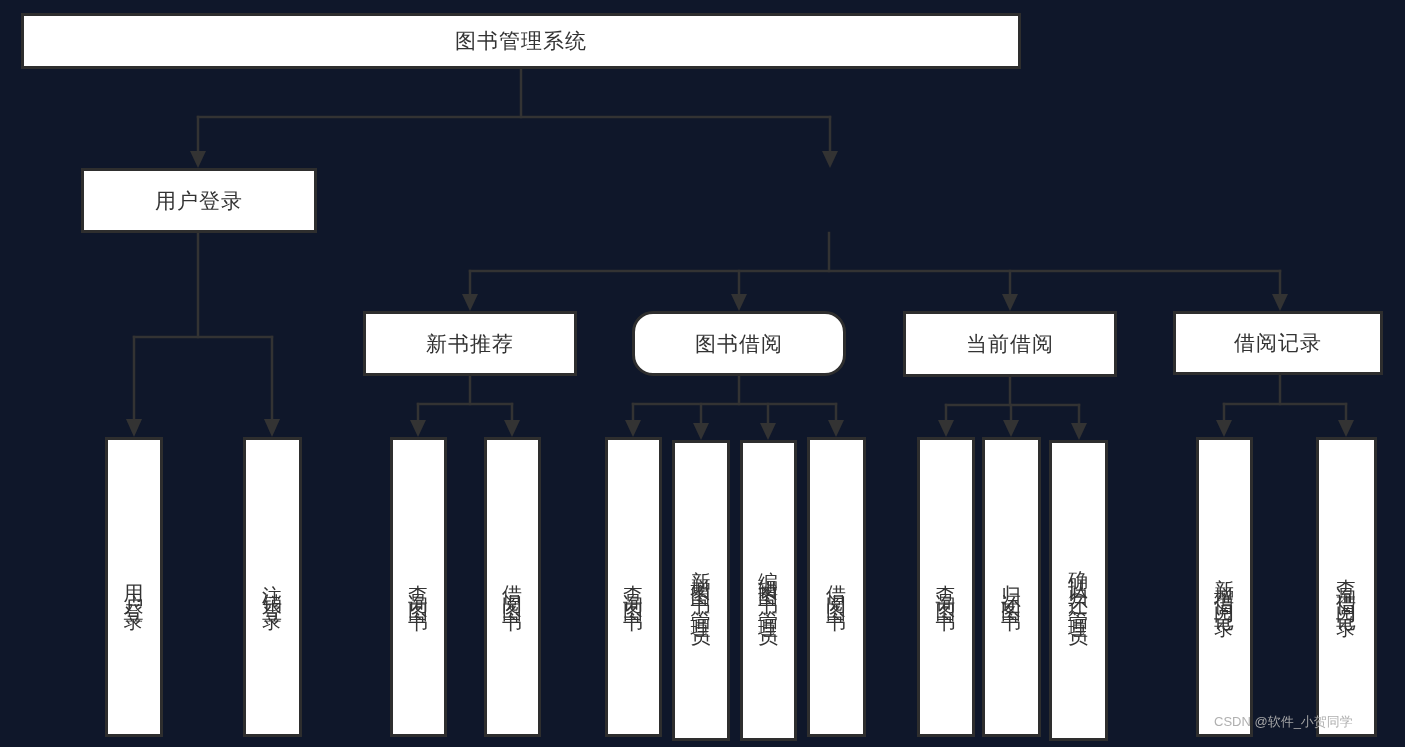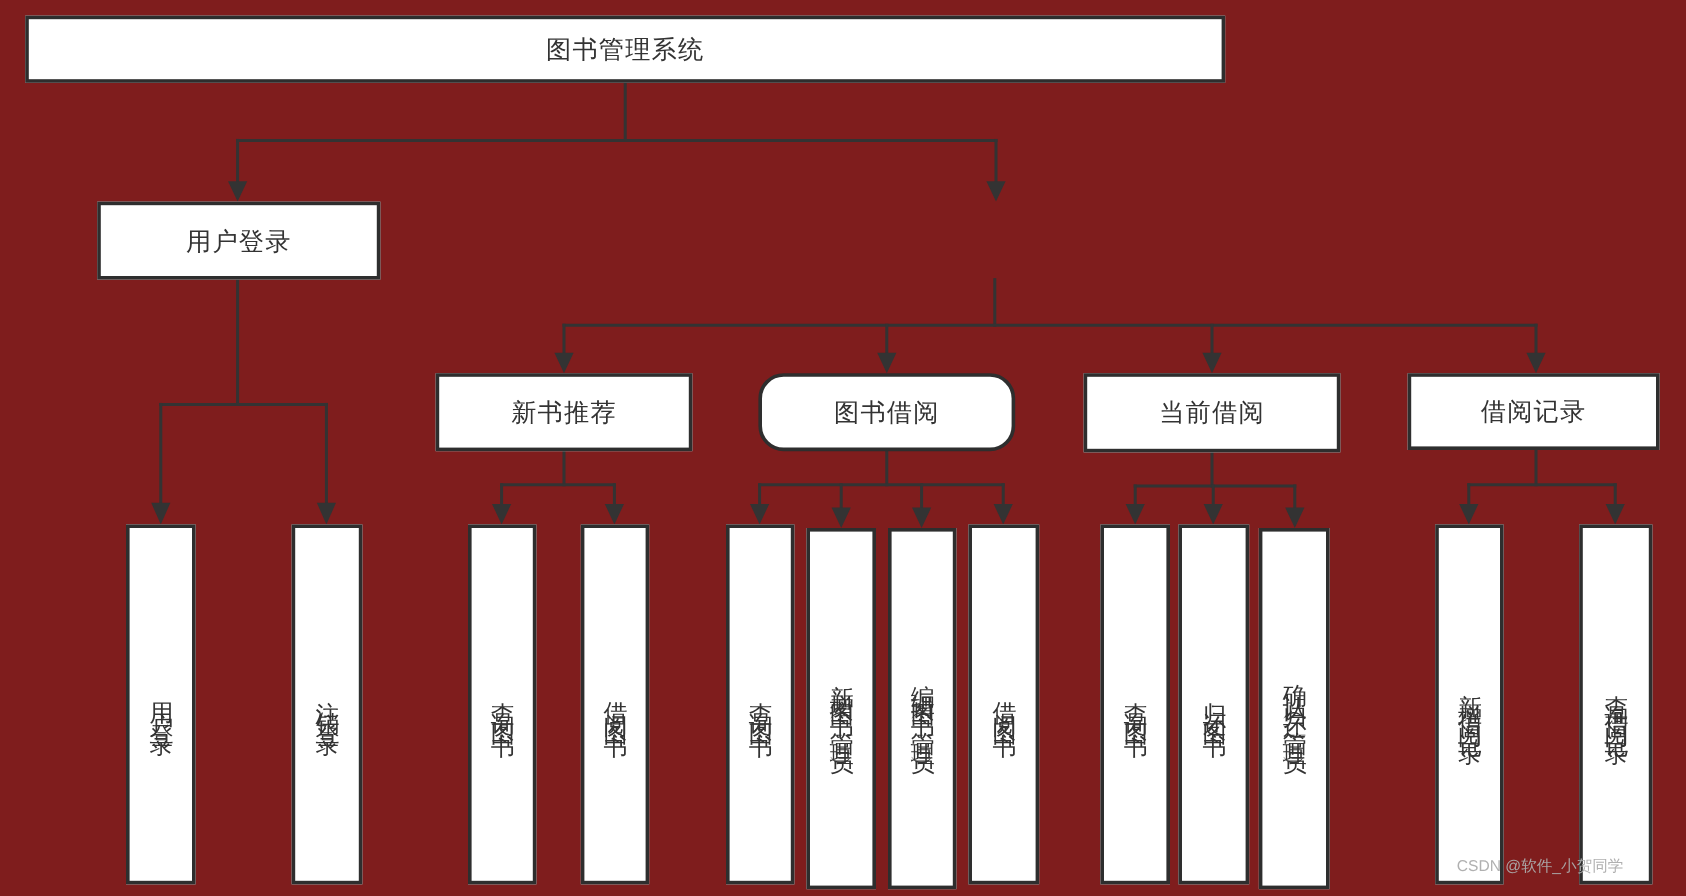--- a/index.html
+++ b/index.html
@@ -5,21 +5,21 @@
   html, body {
     margin: 0;
     padding: 0;
     background: #ffffff;
     font-family: "Liberation Sans", "DejaVu Sans", sans-serif;
   }
   .canvas {
     position: relative;
     width: 1405px;
     height: 747px;
-    background: #7f1d1d;
+    background: #0f172a;
     overflow: hidden;
   }
   .connector-layer {
     position: absolute;
     left: 0; top: 0;
     width: 1405px;
     height: 747px;
     z-index: 0;
   }
   .node {

